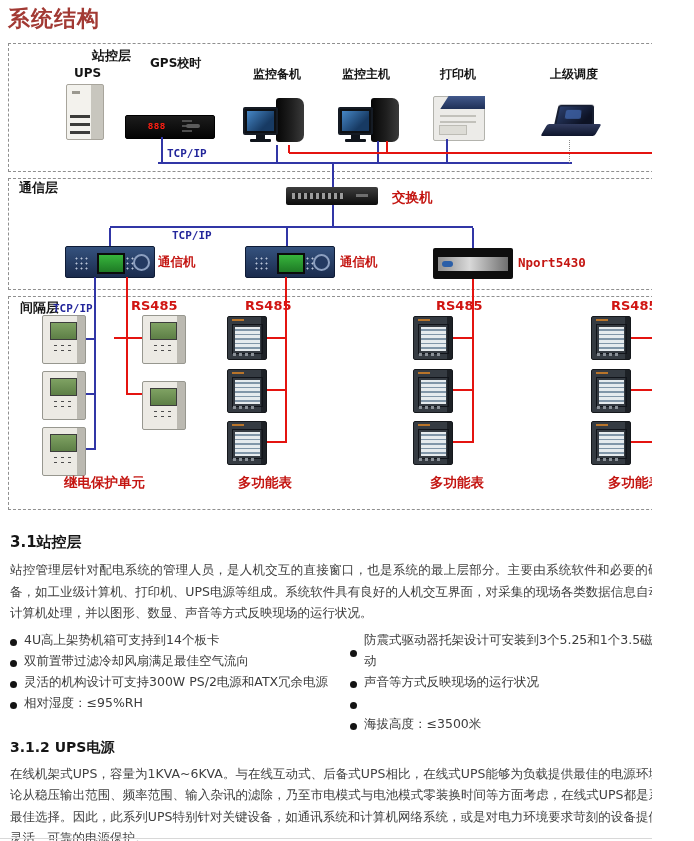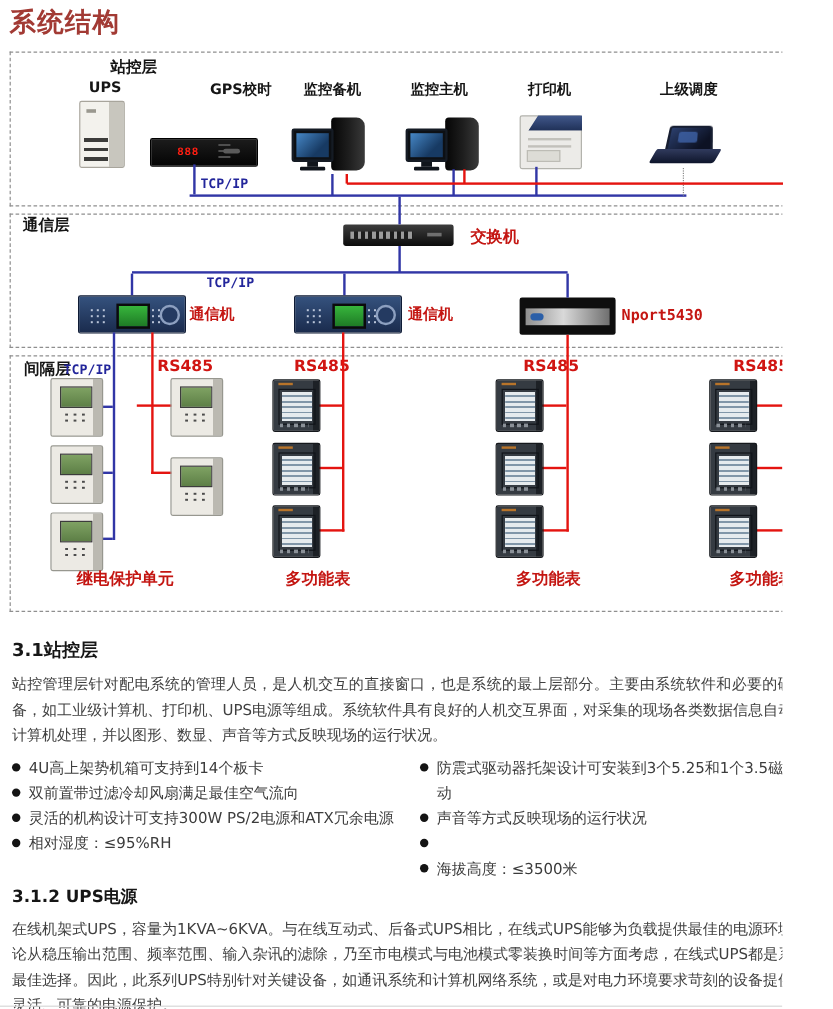--- a/index.html
+++ b/index.html
@@ -91,42 +91,42 @@
   .meter-logo{position:absolute;left:4px;top:2px;width:12px;height:2px;background:#b8742a;}
   
   .text-section{position:absolute;left:10px;top:533px;width:676px;}
   .text-section h2{margin:0 0 7px 0;font-size:15px;color:#161616;}
   .text-section h3{margin:5px 0 6px 0;font-size:14px;color:#161616;}
   .text-section p{margin:0 0 5px 0;font-size:12.5px;line-height:21.5px;color:#404040;text-align:justify;}
   .bullets{display:flex;gap:6px;margin-bottom:2px;}
   .bullets .col{display:flex;flex-direction:column;}
   .bullets .col.left{width:334px;}
   .bullets .col.right{flex:1;}
-  .bullet-row{display:flex;align-items:flex-start;min-height:21px;line-height:21px;
+  .bullet-row{display:flex;align-items:center;min-height:21px;line-height:21px;
        font-size:12.5px;color:#3c3c3c;}
   .bullet-dot{flex:0 0 auto;width:7px;height:7px;border-radius:50%;background:#141414;margin:7px 7px 0 0;}
   .bottom-divider{position:absolute;left:0;right:0;top:838px;border-top:1px solid #d8d8d8;}
 </style>
 </head>
 <body>
 
 <div class="page">
 
   <div class="title">系统结构</div>
 
   <div class="dashbox" style="left:8px;top:43px;width:674px;height:127px;"></div>
   <div class="dashbox" style="left:8px;top:178px;width:674px;height:110px;"></div>
   <div class="dashbox" style="left:8px;top:296px;width:674px;height:212px;"></div>
 
   <div class="layer-label" style="left:50px;top:47px;margin-left:42px;">站控层</div>
   <div class="layer-label" style="left:19px;top:179px;">通信层</div>
   <div class="layer-label" style="left:20px;top:299px;">间隔层</div>
 
   <div class="dev-label" style="left:74px;top:66px;">UPS</div>
-  <div class="dev-label" style="left:150px;top:66px;margin-left:25px;">GPS校时</div>
+  <div class="dev-label" style="left:150px;top:55px;">GPS校时</div>
   <div class="dev-label" style="left:253px;top:66px;">监控备机</div>
   <div class="dev-label" style="left:342px;top:66px;">监控主机</div>
   <div class="dev-label" style="left:440px;top:66px;">打印机</div>
   <div class="dev-label" style="left:550px;top:66px;">上级调度</div>
 
   <div class="ups" style="left:66px;top:84px;">
     <span class="ups-dot"></span>
     <span class="ups-slots"></span>
   </div>
   <div class="gps" style="left:125px;top:115px;">

